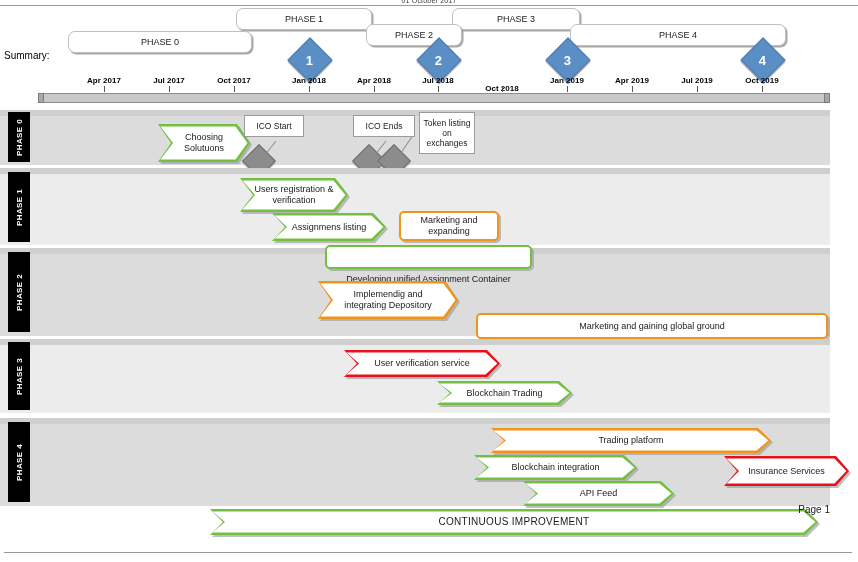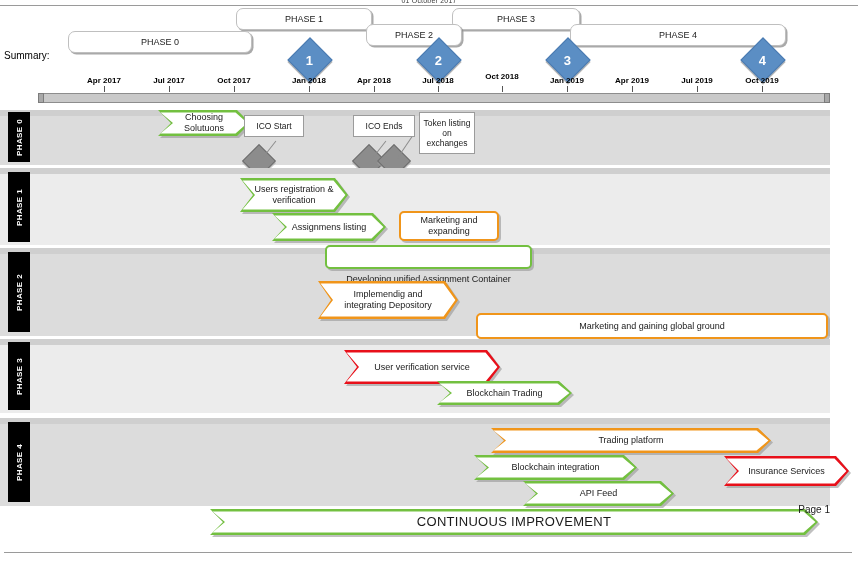--- a/index.html
+++ b/index.html
@@ -204,21 +204,21 @@
       <span>4</span>
     </div>
   </div>
 
   <div class="abs tick-label" style="left:104px;top:76px;">Apr 2017</div>
   <div class="abs tick-label" style="left:169px;top:76px;">Jul 2017</div>
   <div class="abs tick-label" style="left:234px;top:76px;">Oct 2017</div>
   <div class="abs tick-label" style="left:309px;top:76px;">Jan 2018</div>
   <div class="abs tick-label" style="left:374px;top:76px;">Apr 2018</div>
   <div class="abs tick-label" style="left:438px;top:76px;">Jul 2018</div>
-  <div class="abs tick-label" style="left:502px;top:72px;">Oct 2018</div>
+  <div class="abs tick-label" style="left:502px;top:84px;">Oct 2018</div>
   <div class="abs tick-label" style="left:567px;top:76px;">Jan 2019</div>
   <div class="abs tick-label" style="left:632px;top:76px;">Apr 2019</div>
   <div class="abs tick-label" style="left:697px;top:76px;">Jul 2019</div>
   <div class="abs tick-label" style="left:762px;top:76px;">Oct 2019</div>
 
   <div class="abs tick-mark" style="left:104px;top:86px;"></div>
   <div class="abs tick-mark" style="left:169px;top:86px;"></div>
   <div class="abs tick-mark" style="left:234px;top:86px;"></div>
   <div class="abs tick-mark" style="left:309px;top:86px;"></div>
   <div class="abs tick-mark" style="left:374px;top:86px;"></div>
@@ -231,21 +231,21 @@
 
   <div class="abs axis-bar"></div>
   <div class="abs axis-cap" style="left:38px;"></div>
   <div class="abs axis-cap" style="left:824px;"></div>
 
   <div class="abs lane dark" style="top:110px;height:55px;"></div>
   <div class="abs lane-cap" style="top:110px;"></div>
   <div class="abs lane-label" style="left:8px;top:112px;height:50px;">PHASE 0</div>
 
 
-  <div class="shape-wrap" style="left:158px;top:110px;width:92px;height:26px;">
+  <div class="shape-wrap" style="left:158px;top:124px;width:92px;height:38px;">
     <div class="shape-outer chev-clip" style="background:#73C040;"></div>
     <div class="shape-inner chev-clip-in"></div>
     <div class="shape-text" style="padding:0 14px;">Choosing Solutuons</div>
   </div>
 
   <div class="ms-diamond" style="left:247px;top:149px;"></div>
   <div class="ms-diamond" style="left:357px;top:149px;"></div>
   <div class="ms-diamond" style="left:382px;top:149px;"></div>
 
   <div class="leader" style="left:262px;top:158px;width:22px;transform:rotate(-52deg);"></div>
@@ -291,21 +291,21 @@
   </div>
 
   <div class="rrect" style="left:476px;top:313px;width:352px;height:26px;border:2px solid #F0951A;">
     <span style="padding:0 6px;">Marketing and gaining global ground</span>
   </div>
 
   <div class="abs lane light" style="top:339px;height:74px;"></div>
   <div class="abs lane-cap" style="top:339px;"></div>
   <div class="abs lane-label" style="left:8px;top:342px;height:68px;">PHASE 3</div>
 
-  <div class="shape-wrap" style="left:344px;top:350px;width:156px;height:34px;">
+  <div class="shape-wrap" style="left:344px;top:350px;width:156px;height:27px;">
     <div class="shape-outer chev-clip" style="background:#E8101A;"></div>
     <div class="shape-inner chev-clip-in"></div>
     <div class="shape-text" style="padding:0 14px;">User verification service</div>
   </div>
 
   <div class="shape-wrap" style="left:437px;top:381px;width:135px;height:24px;">
     <div class="shape-outer chev-clip" style="background:#73C040;"></div>
     <div class="shape-inner chev-clip-in"></div>
     <div class="shape-text" style="padding:0 14px;">Blockchain  Trading</div>
   </div>
@@ -334,19 +334,19 @@
 
   <div class="shape-wrap" style="left:523px;top:481px;width:151px;height:25px;">
     <div class="shape-outer chev-clip" style="background:#73C040;"></div>
     <div class="shape-inner chev-clip-in"></div>
     <div class="shape-text" style="padding:0 14px;">API Feed</div>
   </div>
 
   <div class="shape-wrap" style="left:210px;top:509px;width:608px;height:26px;">
     <div class="shape-outer chev-clip" style="background:#73C040;"></div>
     <div class="shape-inner chev-clip-in"></div>
-    <div class="shape-text" style="font-size:13px;letter-spacing:.3px;">CONTINUOUS IMPROVEMENT</div>
+    <div class="shape-text" style="font-size:10px;letter-spacing:.3px;">CONTINUOUS IMPROVEMENT</div>
   </div>
 
   <div class="abs page-label">Page 1</div>
   <div class="abs footer-rule"></div>
 
 </div>
 
 </body></html>

